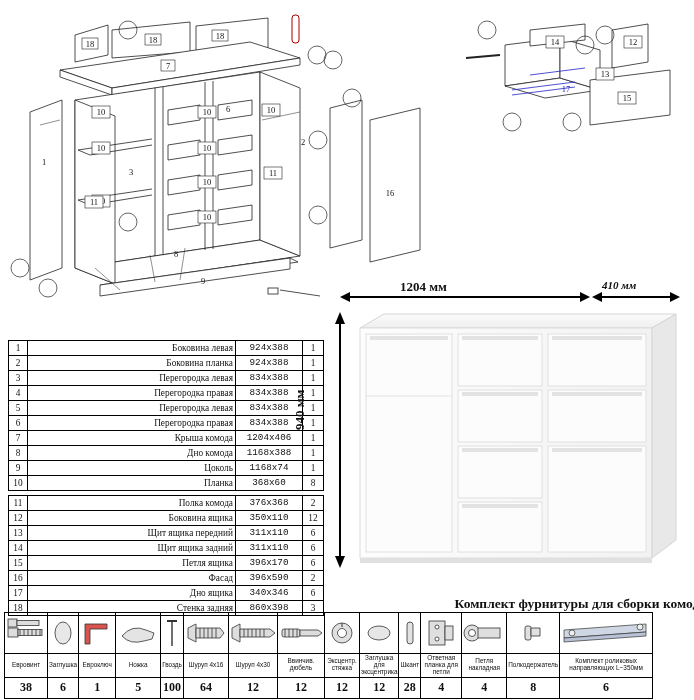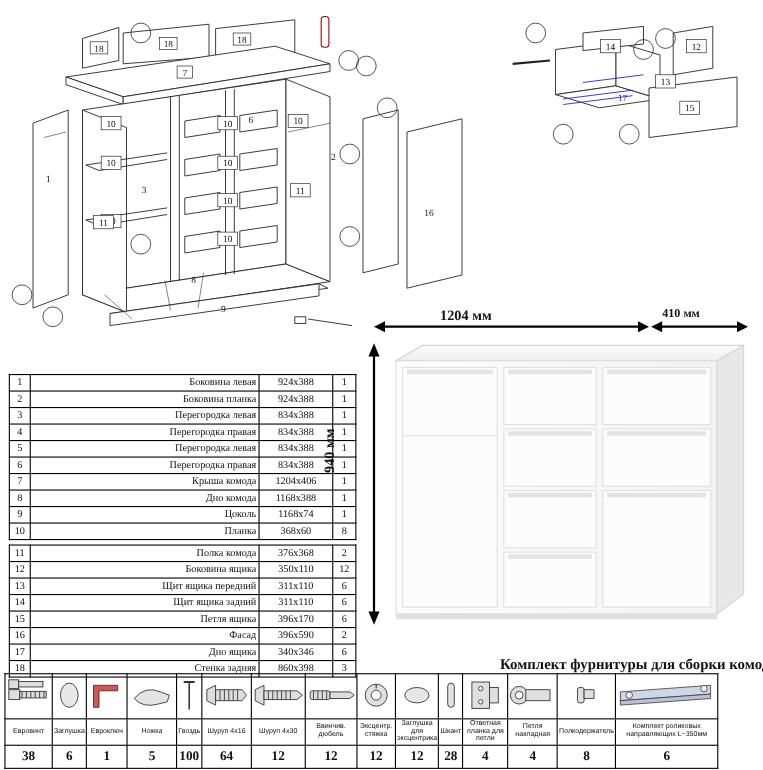--- a/index.html
+++ b/index.html
@@ -19,32 +19,32 @@
     position:absolute;left:8px;top:340px;width:316px;
     border-collapse:collapse;font-size:9.3px;
     font-family:"Liberation Serif", serif;
   }
   .parts-table td{
     border:1px solid #000;padding:1px 2px;line-height:1.12;
     height:12px;
   }
   .parts-table td.num{width:14px;text-align:center;}
   .parts-table td.name{text-align:right;}
-  .parts-table td.size{width:62px;text-align:center;}
+  .parts-table td.size{width:62px;text-align:center;font-family:Liberation Mono, monospace;}
   .parts-table td.qty{width:16px;text-align:center;}
   .gap-row td{border:none;height:4px;padding:0;}
 
   
   .product{position:absolute;left:330px;top:300px;width:356px;height:290px;}
   .dim-top{
     position:absolute;left:340px;top:281px;width:340px;height:20px;
     font-weight:bold;font-size:13px;text-align:right;
   }
   .dim-w-label{position:absolute;left:60px;top:-2px;}
-  .dim-d-label{position:absolute;left:262px;top:-2px;font-size:11px;}
+  .dim-d-label{position:absolute;left:262px;top:-2px;font-size:11px;font-style:italic;}
   .dim-h-label{
     position:absolute;left:292px;top:430px;font-weight:bold;font-size:13px;
     transform:rotate(-90deg);transform-origin:left top;white-space:nowrap;
   }
 
   
   .fittings-title{
     position:absolute;left:0;top:596px;width:694px;text-align:right;
     font-size:13.5px;font-weight:bold;padding-left:12px;
   }

